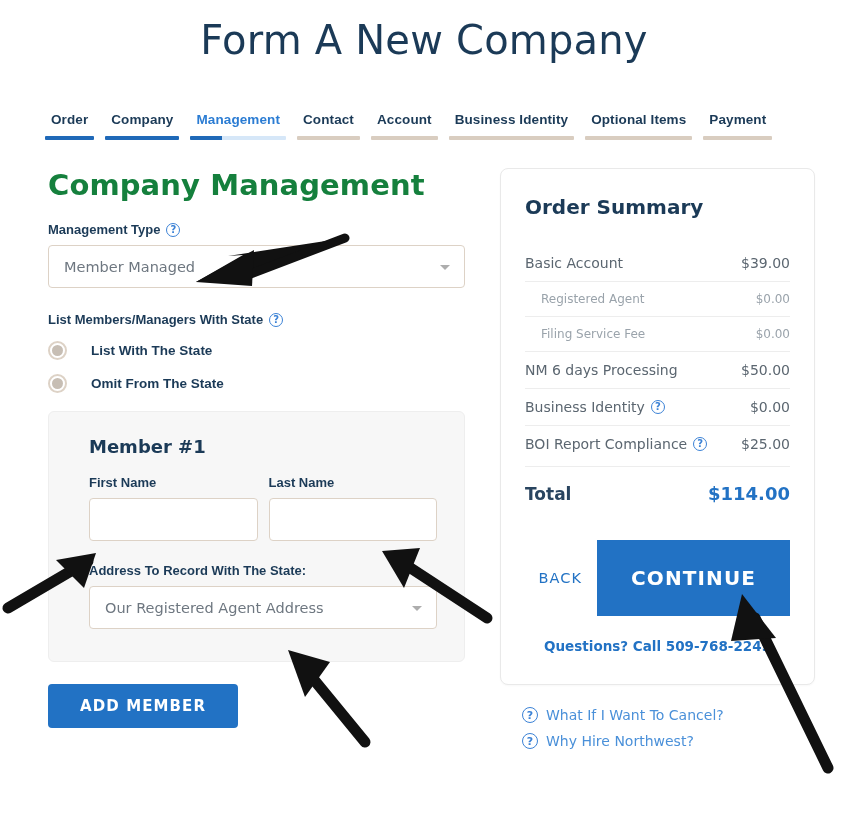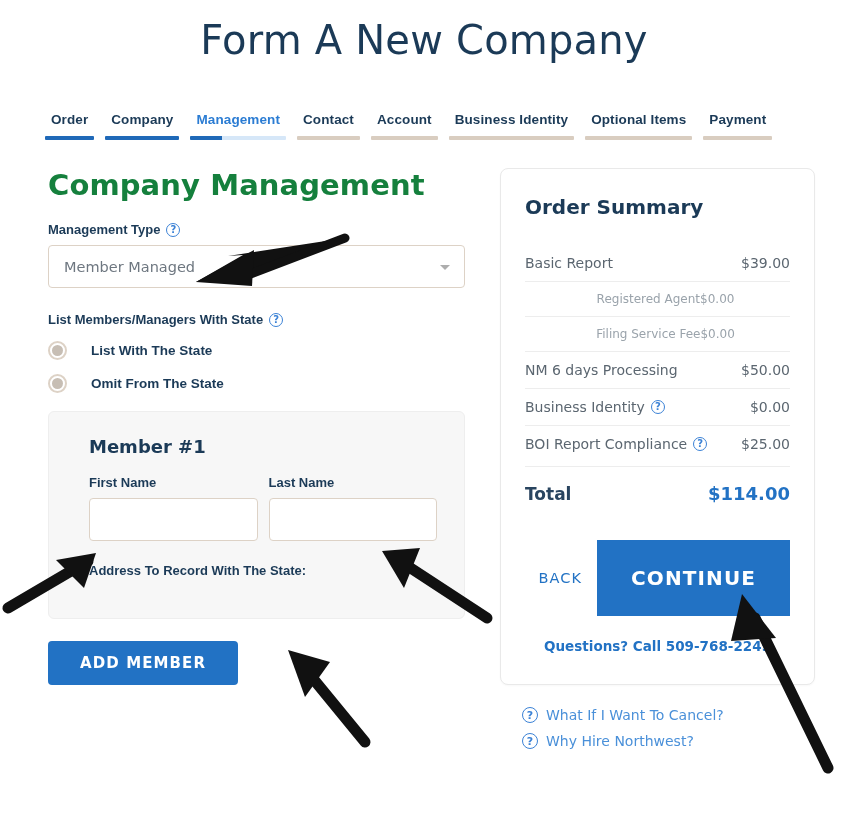--- a/index.html
+++ b/index.html
@@ -241,21 +241,20 @@
     padding: 10px 0;
     font-size: 14px;
     color: #5b6670;
     font-family: "DejaVu Sans", sans-serif;
   }
   .sum-row .lbl { display: flex; align-items: center; gap: 6px; }
   .sum-row.sub {
     font-size: 12px;
     color: #9aa3ab;
     padding-left: 16px;
-    justify-content: center;
   }
   .sum-row.divider-top { border-top: 1px solid #ededed; }
   .sum-row.total {
     border-top: 1px solid #ededed;
     padding-top: 16px;
     margin-top: 4px;
     font-size: 17px;
     font-weight: bold;
     color: #29445f;
   }
@@ -411,33 +410,37 @@
           <div class="field-label">First Name</div>
           <input class="text-input" type="text" value="" style="">
         </div>
         <div class="name-col">
           <div class="field-label">Last Name</div>
           <input class="text-input" type="text" value="" style="">
         </div>
       </div>
 
       <div class="field-label addr-label">Address To Record With The State:</div>
+      <div class="select-box">
+        <span class="select-value">Our Registered Agent Address</span>
+        <span class="caret"></span>
+      </div>
     </div>
 
     <button class="add-member-btn">ADD MEMBER</button>
   </div>
 
   <div class="col-right">
     <div class="summary-card">
       <h2 class="summary-title">Order Summary</h2>
 
       <div id="sum-rows">
           <div class="sum-row">
             <span class="lbl">
-              <span>Basic Report</span>
+              <span>Basic Account</span>
             </span>
             <span class="val">$39.00</span>
           </div>
           <div class="sum-row sub divider-top">
             <span class="lbl">
               <span>Registered Agent</span>
             </span>
             <span class="val">$0.00</span>
           </div>
           <div class="sum-row sub divider-top">

